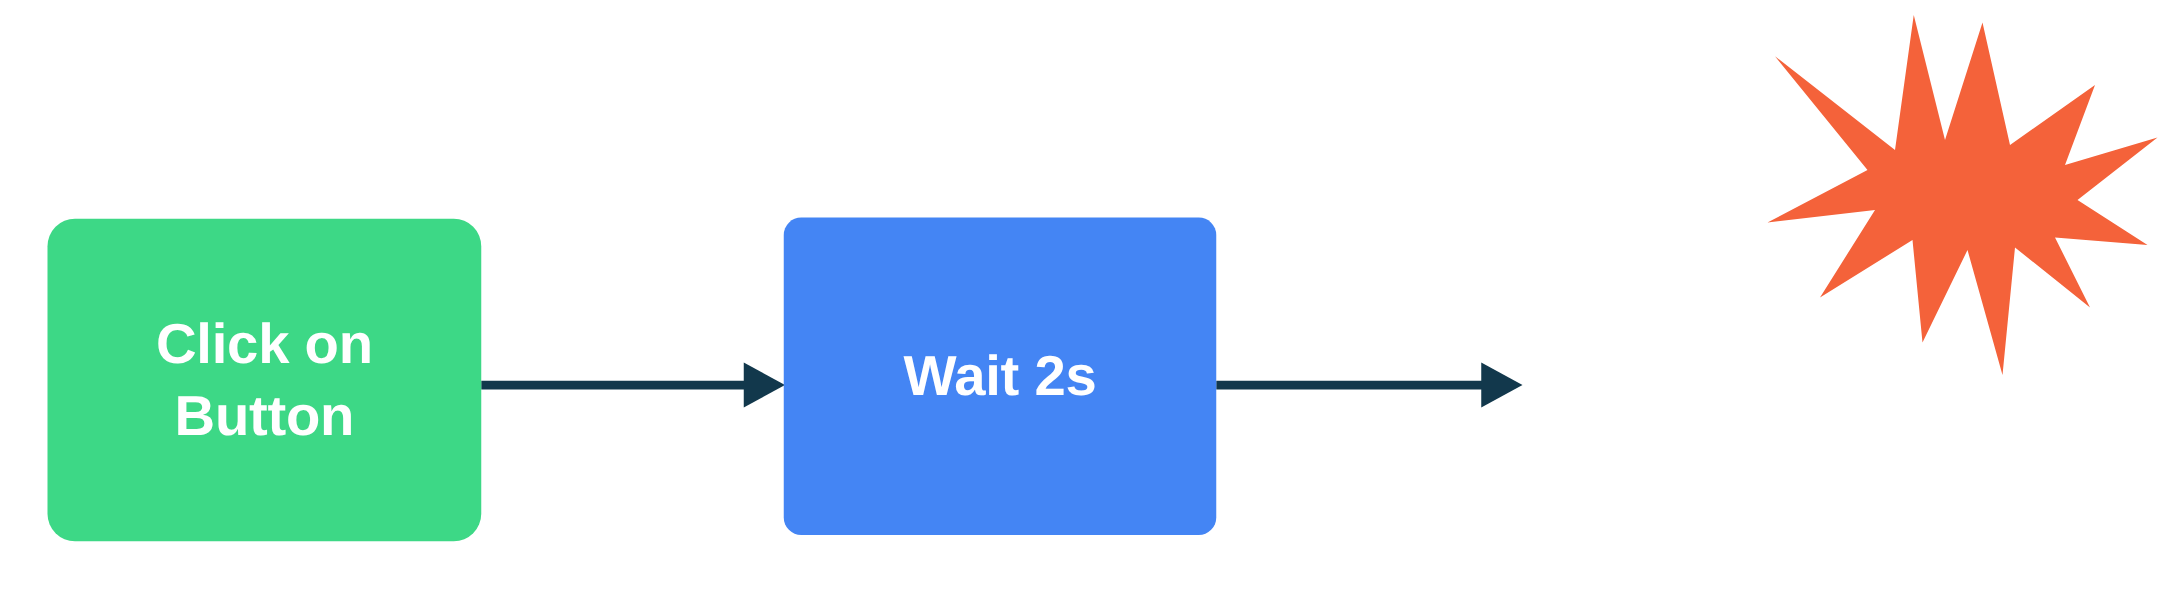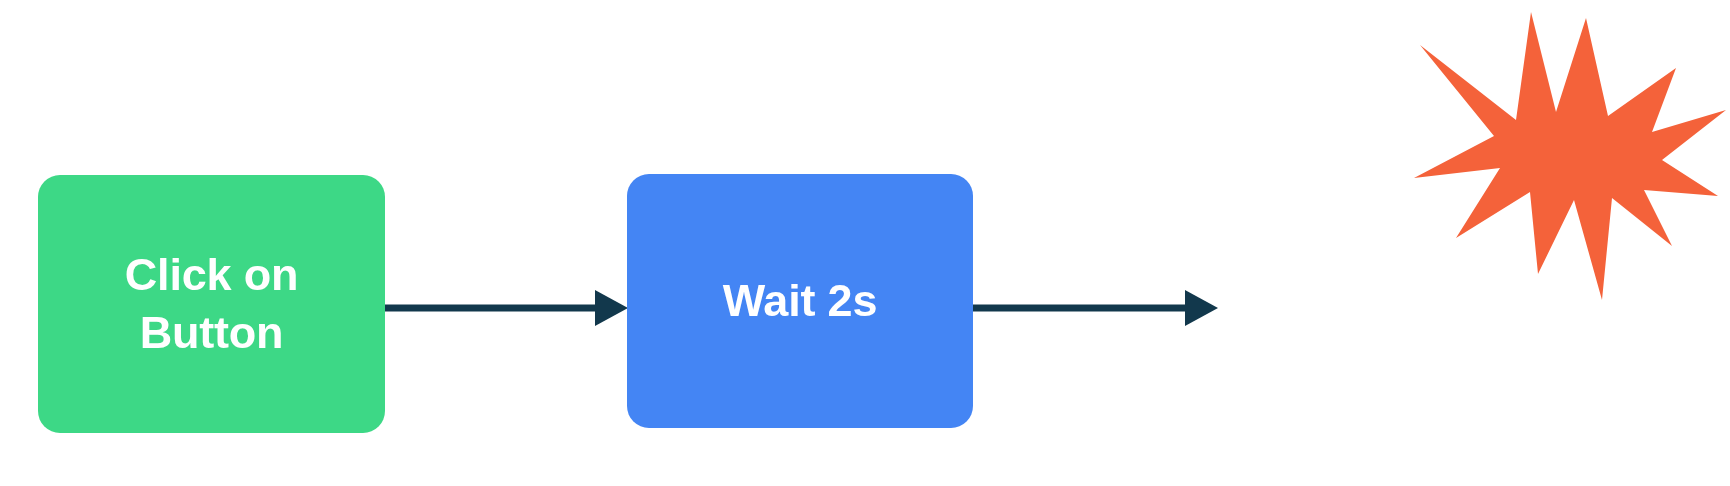--- a/index.html
+++ b/index.html
@@ -90,21 +90,21 @@
       <line x1="973" y1="308" x2="1190" y2="308" stroke="#12384C" stroke-width="7"></line>
       <polygon points="1185,290 1218,308 1185,326" fill="#12384C"></polygon>
     </g>
   </svg>
 
   <div class="node" id="node-click" style="background: rgb(61, 216, 134); color: rgb(255, 255, 255);">
     <span class="node-label">Click on
 Button</span>
   </div>
 
-  <div class="node" id="node-wait" style="background: rgb(68, 133, 244); color: rgb(255, 255, 255);">
+  <div class="node" id="node-wait" style="background: rgb(68, 133, 244); color: rgb(255, 255, 255); border-radius: 14px;">
     <span class="node-label">Wait 2s</span>
   </div>
 
 
   <svg class="burst" viewBox="0 0 334 320" xmlns="http://www.w3.org/2000/svg">
     <polygon fill="#F4623A" points="
       135,12
       160,112
       190,18
       212,116

